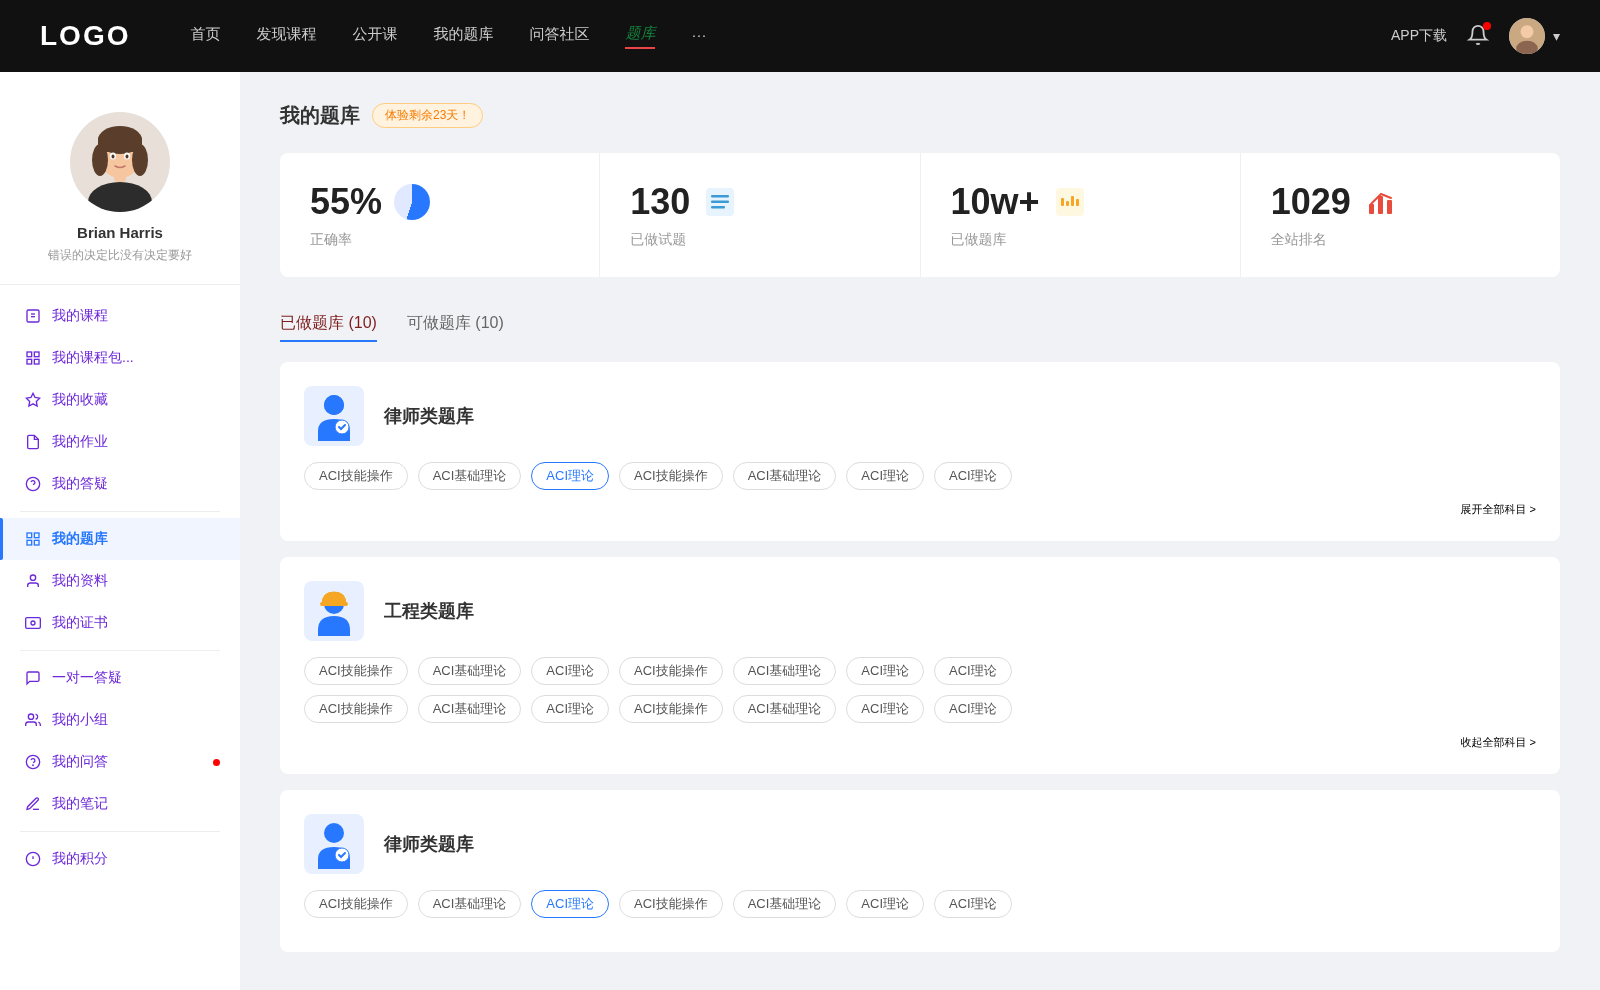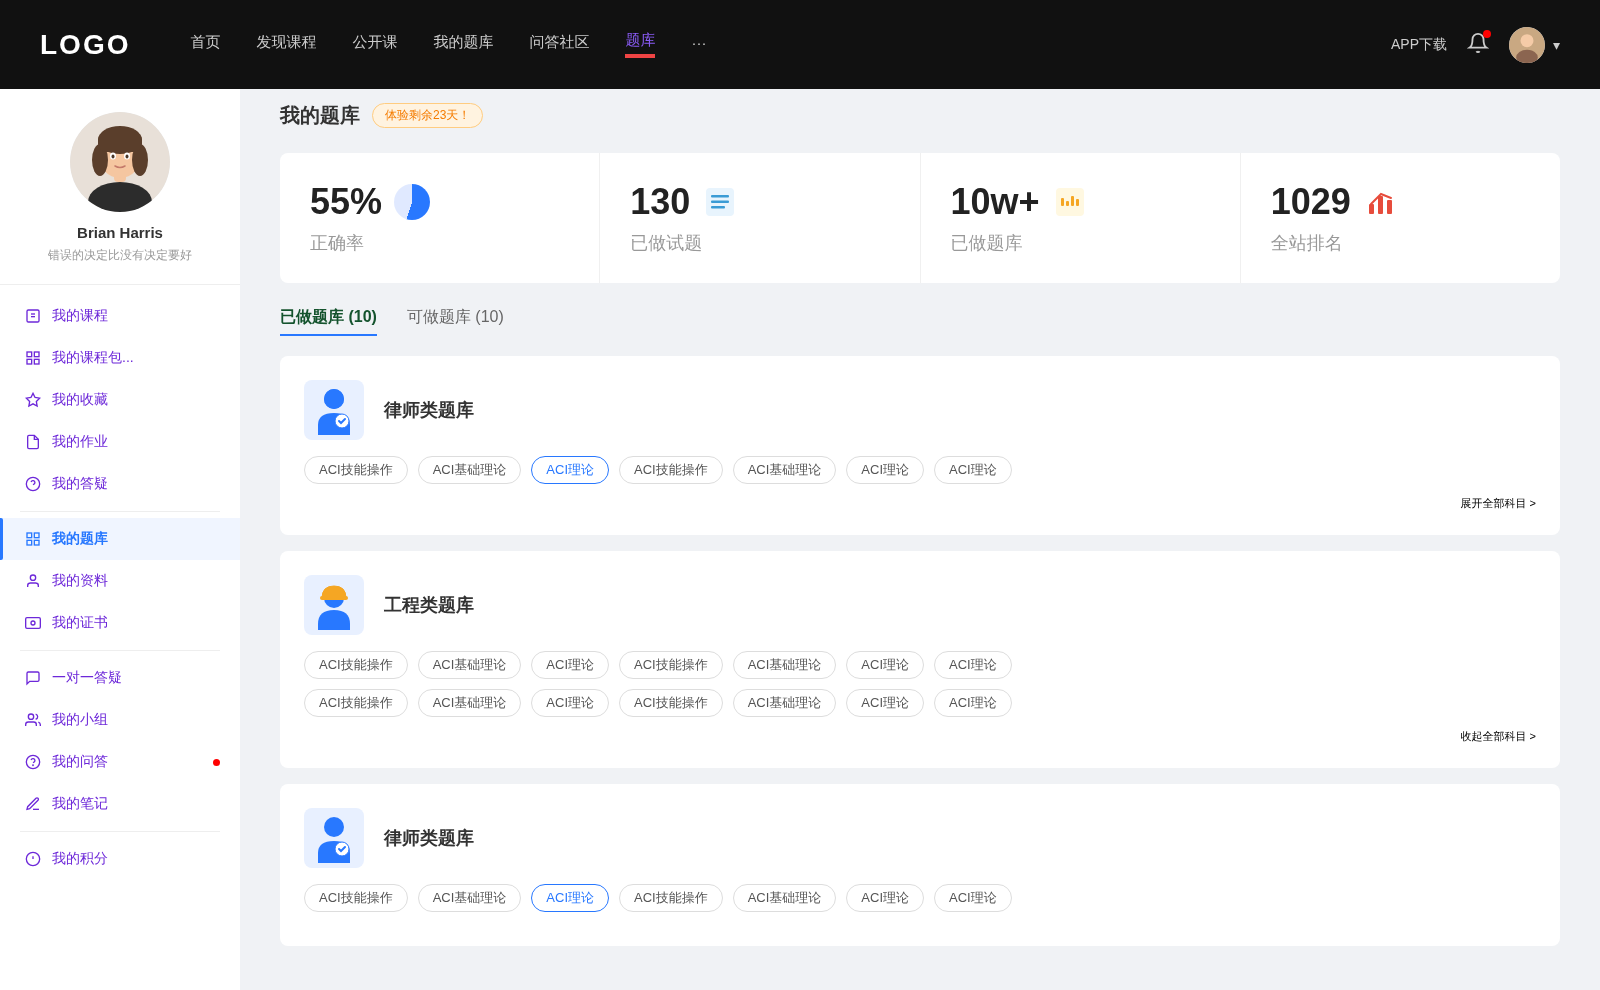--- a/index.html
+++ b/index.html
@@ -1,23 +1,23 @@
 <!DOCTYPE html>
 <html><head>
   <meta charset="utf-8">
   <style>
     * { box-sizing: border-box; margin: 0; padding: 0; }
     body { font-family: -apple-system, BlinkMacSystemFont, "PingFang SC", "Microsoft YaHei", sans-serif; background: #f0f2f5; font-size: 14px; color: #333; }
 
     
-    .header { background: #111; height: 89px; display: flex; align-items: center; padding: 0 40px; position: fixed; top: 0; left: 0; right: 0; z-index: 100; }
+    .header { background: #111; height: 72px; display: flex; align-items: center; padding: 0 40px; position: fixed; top: 0; left: 0; right: 0; z-index: 100; }
     .header-logo { color: white; font-size: 28px; font-weight: bold; letter-spacing: 2px; margin-right: 60px; }
     .header-nav { display: flex; align-items: center; gap: 36px; flex: 1; }
     .nav-item { color: #ccc; font-size: 15px; cursor: pointer; white-space: nowrap; padding-bottom: 4px; }
-    .nav-item.active { color: #8b5cf6; border-bottom: 4px solid #ef4444; }
+    .nav-item.active { color: #15803d; border-bottom: 2px solid #ef4444; font-style: italic; }
     .header-right { display: flex; align-items: center; gap: 20px; }
     .app-download { color: #ccc; font-size: 14px; cursor: pointer; }
     .bell-icon { position: relative; cursor: pointer; }
     .bell-dot { position: absolute; top: -2px; right: -2px; width: 8px; height: 8px; background: red; border-radius: 50%; }
     .avatar { width: 36px; height: 36px; border-radius: 50%; background: #ccc; overflow: hidden; display: flex; align-items: center; justify-content: center; }
     .header-user { display: flex; align-items: center; gap: 8px; color: #ccc; cursor: pointer; }
 
     
     .layout { display: flex; margin-top: 72px; min-height: calc(100vh - 72px); }
 
@@ -38,32 +38,32 @@
 
     
     .main { margin-left: 240px; flex: 1; padding: 30px 40px; min-height: calc(100vh - 72px); }
 
     
     .page-header { display: flex; align-items: center; gap: 12px; margin-bottom: 24px; }
     .page-title { font-size: 20px; font-weight: 600; color: #333; }
     .trial-badge { background: #fff3e0; color: #f57c00; border: 1px solid #ffcc80; border-radius: 20px; padding: 3px 12px; font-size: 12px; }
 
     
-    .stats-row { display: flex; background: white; border-radius: 8px; margin-bottom: 24px; overflow: hidden; }
+    .stats-row { display: flex; background: white; border-radius: 8px; margin-bottom: 36px; overflow: hidden; }
     .stat-item { flex: 1; padding: 28px 30px; border-right: 1px solid #f0f0f0; }
     .stat-item:last-child { border-right: none; }
     .stat-top { display: flex; align-items: center; gap: 12px; margin-bottom: 8px; }
     .stat-value { font-size: 36px; font-weight: 700; color: #222; }
-    .stat-label { font-size: 18px; color: #999; }
+    .stat-label { font-size: 14px; color: #999; }
     .stat-icon { width: 36px; height: 36px; display: flex; align-items: center; justify-content: center; }
 
     
     .tabs { display: flex; gap: 30px; margin-bottom: 20px; }
     .tab { font-size: 16px; color: #666; cursor: pointer; padding-bottom: 6px; }
-    .tab.active { color: #14532d; border-bottom: 2px solid #2878ff; font-weight: 700; }
+    .tab.active { color: #7f1d1d; border-bottom: 2px solid #2878ff; font-weight: 400; }
 
     
     .qbank-section { background: white; border-radius: 8px; margin-bottom: 16px; padding: 24px; }
     .qbank-header { display: flex; align-items: center; gap: 20px; margin-bottom: 16px; }
     .qbank-icon { width: 60px; height: 60px; background: #e8f0ff; border-radius: 8px; display: flex; align-items: center; justify-content: center; flex-shrink: 0; }
     .qbank-title { font-size: 18px; font-weight: 600; color: #333; }
     .tag-row { display: flex; flex-wrap: wrap; gap: 10px; margin-bottom: 10px; }
     .tag { padding: 4px 14px; border: 1px solid #ddd; border-radius: 16px; font-size: 13px; color: #555; cursor: pointer; background: white; }
     .tag.selected { border-color: #2878ff; color: #2878ff; background: white; }
     .qbank-footer { text-align: right; margin-top: 8px; }

